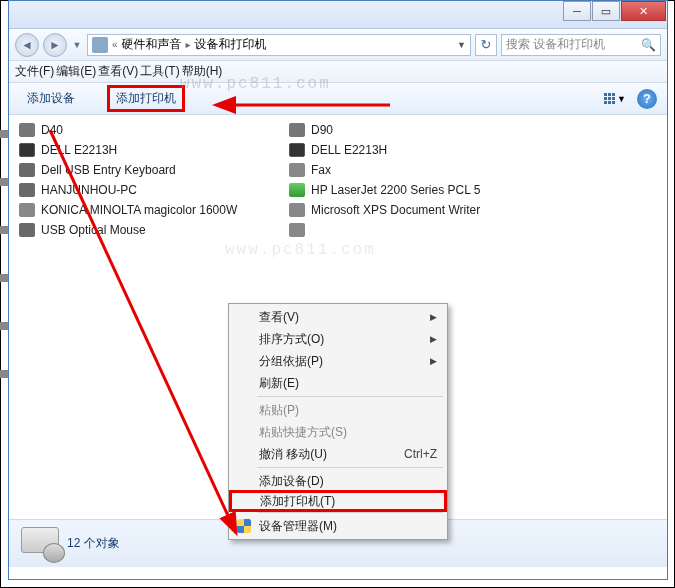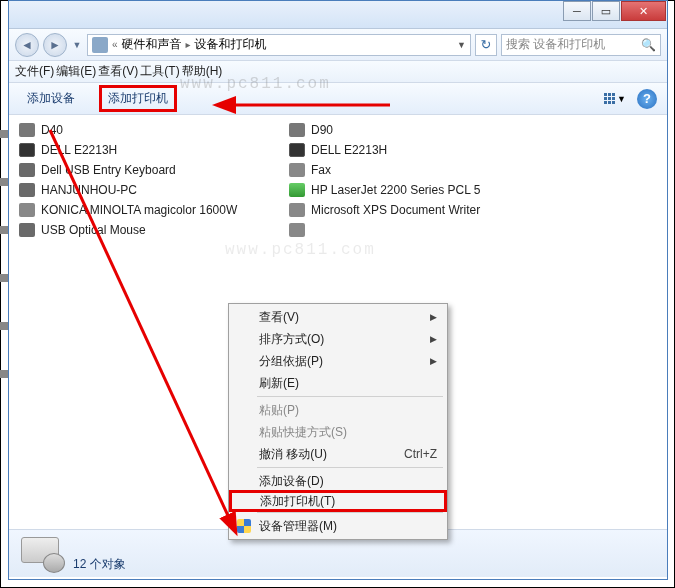--- a/index.html
+++ b/index.html
@@ -14,21 +14,21 @@
 .nav-dd { width: 12px; text-align: center; color: #5a7090; font-size: 9px; }
 .breadcrumb { flex: 1; height: 22px; border: 1px solid #b0c0d4; background: #fff; display: flex; align-items: center; padding: 0 4px; font-size: 12px; gap: 4px; }
 .bc-icon { width: 16px; height: 16px; background: #8aa8c8; border-radius: 2px; }
 .bc-sep { color: #666; font-size: 10px; }
 .bc-dd { margin-left: auto; color: #555; font-size: 9px; }
 .refresh-btn { width: 22px; height: 22px; border: 1px solid #b0c0d4; background: #fff; display: flex; align-items: center; justify-content: center; color: #3a6ea5; font-size: 13px; }
 .search-box { width: 160px; height: 22px; border: 1px solid #b0c0d4; background: #fff; display: flex; align-items: center; padding: 0 4px; font-size: 12px; color: #888; gap: 4px; }
 .search-icon { color: #3a6ea5; font-size: 12px; }
 .menu-bar { height: 22px; background: linear-gradient(#f7fbff,#eaf2fb); display: flex; align-items: center; padding: 0 6px; gap: 2px; font-size: 12px; border-bottom: 1px solid #d0dae8; }
 .menu-item { color: #222; }
-.toolbar { height: 32px; background: linear-gradient(#f7fbff,#e4eefb); display: flex; align-items: center; padding: 0 10px; gap: 20px; font-size: 12px; border-bottom: 1px solid #d0dae8; justify-content: space-between; }
+.toolbar { height: 32px; background: linear-gradient(#f7fbff,#e4eefb); display: flex; align-items: center; padding: 0 10px; gap: 28px; font-size: 12px; border-bottom: 1px solid #d0dae8; justify-content: space-between; }
 .tool-btn { color: #1a3c6e; padding: 4px 8px; }
 .tool-hl { border: 3px solid #e60000; padding: 2px 6px; margin-left: -4px; }
 .tool-right { margin-left: auto; display: flex; align-items: center; gap: 8px; }
 .view-btn { width: 28px; height: 20px; display: flex; align-items: center; justify-content: center; }
 .view-grid { display: grid; grid-template-columns: repeat(3,3px); grid-template-rows: repeat(3,3px); gap: 1px; }
 .view-grid span { background: #3a6ea5; }
 .help-icon { width: 20px; height: 20px; border-radius: 50%; background: radial-gradient(#6ab0f0,#2a70c0); color: #fff; display: flex; align-items: center; justify-content: center; font-size: 13px; font-weight: bold; }
 .content { position: relative; background: #fff; padding: 8px 10px; height: 420px; }
 .cols { display: flex; gap: 20px; }
 .col { width: 250px; display: flex; flex-direction: column; gap: 6px; }
@@ -43,21 +43,21 @@
 .wm2 { left: 225px; top: 241px; opacity: 0.5;}
 .wm3 { left: 270px; top: 321px; }
 .context-menu { position: absolute; left: 228px; top: 303px; width: 220px; background: #f4f4f4; border: 1px solid #a0a0a0; box-shadow: 3px 3px 5px rgba(0,0,0,0.3); font-size: 12px; padding: 2px; }
 .cm-item { display: flex; align-items: center; padding: 3px 8px 3px 28px; position: relative; color: #222; height: 22px; }
 .cm-item.sub::after { content: "▶"; position: absolute; right: 8px; font-size: 9px; color: #444; }
 .cm-item .shortcut { margin-left: auto; color: #444; }
 .cm-item.disabled { color: #888; }
 .cm-sep { height: 1px; background: #d0d0d0; margin: 2px 2px 2px 26px; }
 .cm-item.hl { border: 3px solid #e60000; margin: -2px; }
 .cm-icon-shield { position: absolute; left: 6px; width: 14px; height: 14px; background: conic-gradient(#3a7bd5 0 25%, #ffd54f 25% 50%, #3a7bd5 50% 75%, #ffd54f 75% 100%); border-radius: 2px; }
-.status-bar { position: absolute; bottom: 2px; left: 0; right: 0; height: 48px; background: linear-gradient(#f0f6ff,#e2ecf8); border-top: 1px solid #d0dae8; display: flex; align-items: flex-end; padding: 4px 8px; gap: 8px; }
+.status-bar { position: absolute; bottom: 12px; left: 0; right: 0; height: 48px; background: linear-gradient(#f0f6ff,#e2ecf8); border-top: 1px solid #d0dae8; display: flex; align-items: center; padding: 4px 8px; gap: 2px; }
 .status-icon { width: 48px; height: 38px; position: relative; }
 .status-icon .p1 { position: absolute; width: 38px; height: 26px; background: linear-gradient(#eee,#ccc); border: 1px solid #999; border-radius: 3px; top: 2px; left: 4px; }
 .status-icon .p2 { position: absolute; width: 22px; height: 20px; background: linear-gradient(#ddd,#aaa); border: 1px solid #888; border-radius: 50%; bottom: 0; right: 0; }
 .status-text { font-size: 12px; color: #1a3c6e; }
 .arrow-svg { position: absolute; pointer-events: none; }
 .left-strip { position: absolute; left: 0; top: 110px; width: 8px; height: 420px; display: flex; flex-direction: column; gap: 40px; padding-top: 20px; }
 .left-strip span { width: 8px; height: 8px; background: #888; }
 </style>
 </head>
 <body>

